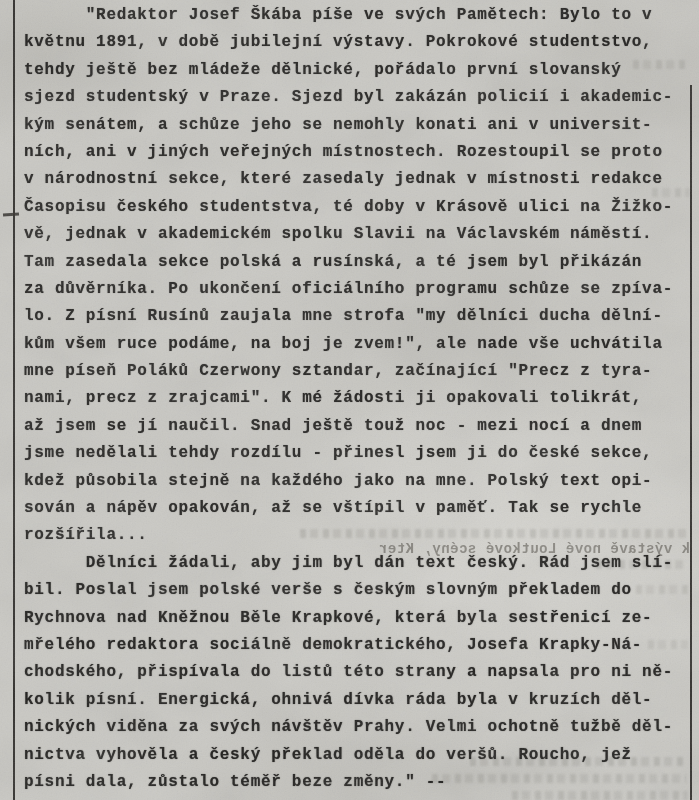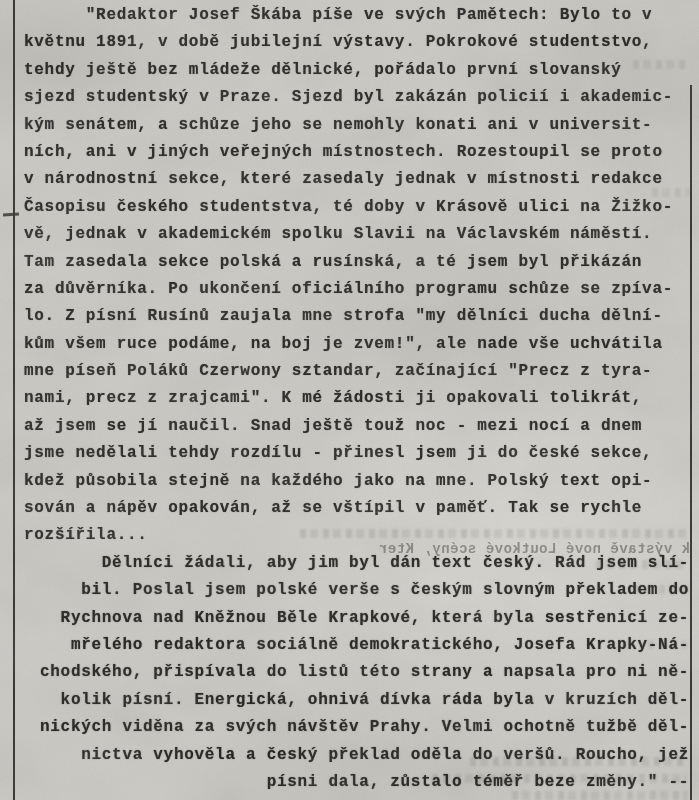--- a/index.html
+++ b/index.html
@@ -38,21 +38,21 @@
     z-index: 3;
     font-size: 16px;
     font-weight: 700;
     letter-spacing: 0.7px;
     line-height: 27.4px;
     color: #232220;
     text-shadow: 0 0 1px rgba(25,24,22,0.55);
     white-space: pre;
   }
   .line { height: 27.4px; }
-  .line:nth-child(n+21) { color: #1d1c1a; text-shadow: 0 0 1.2px rgba(20,19,17,0.6); text-align: right; }
+  .line:nth-child(n+21) { color: #1d1c1a; text-shadow: 0 0 1.2px rgba(20,19,17,0.6); }
   .line:nth-child(2), .line:nth-child(3), .line:nth-child(13) { color: #1f1e1c; }
   
   .ghost-line {
     position: absolute; left: 330px; top: 541px; width: 360px; height: 18px;
     z-index: 1;
     transform: scaleX(-1);
     font-size: 14px; font-weight: 700; letter-spacing: 0.5px;
     color: rgba(72,70,62,0.55);
     filter: blur(0.6px);
     white-space: pre;

